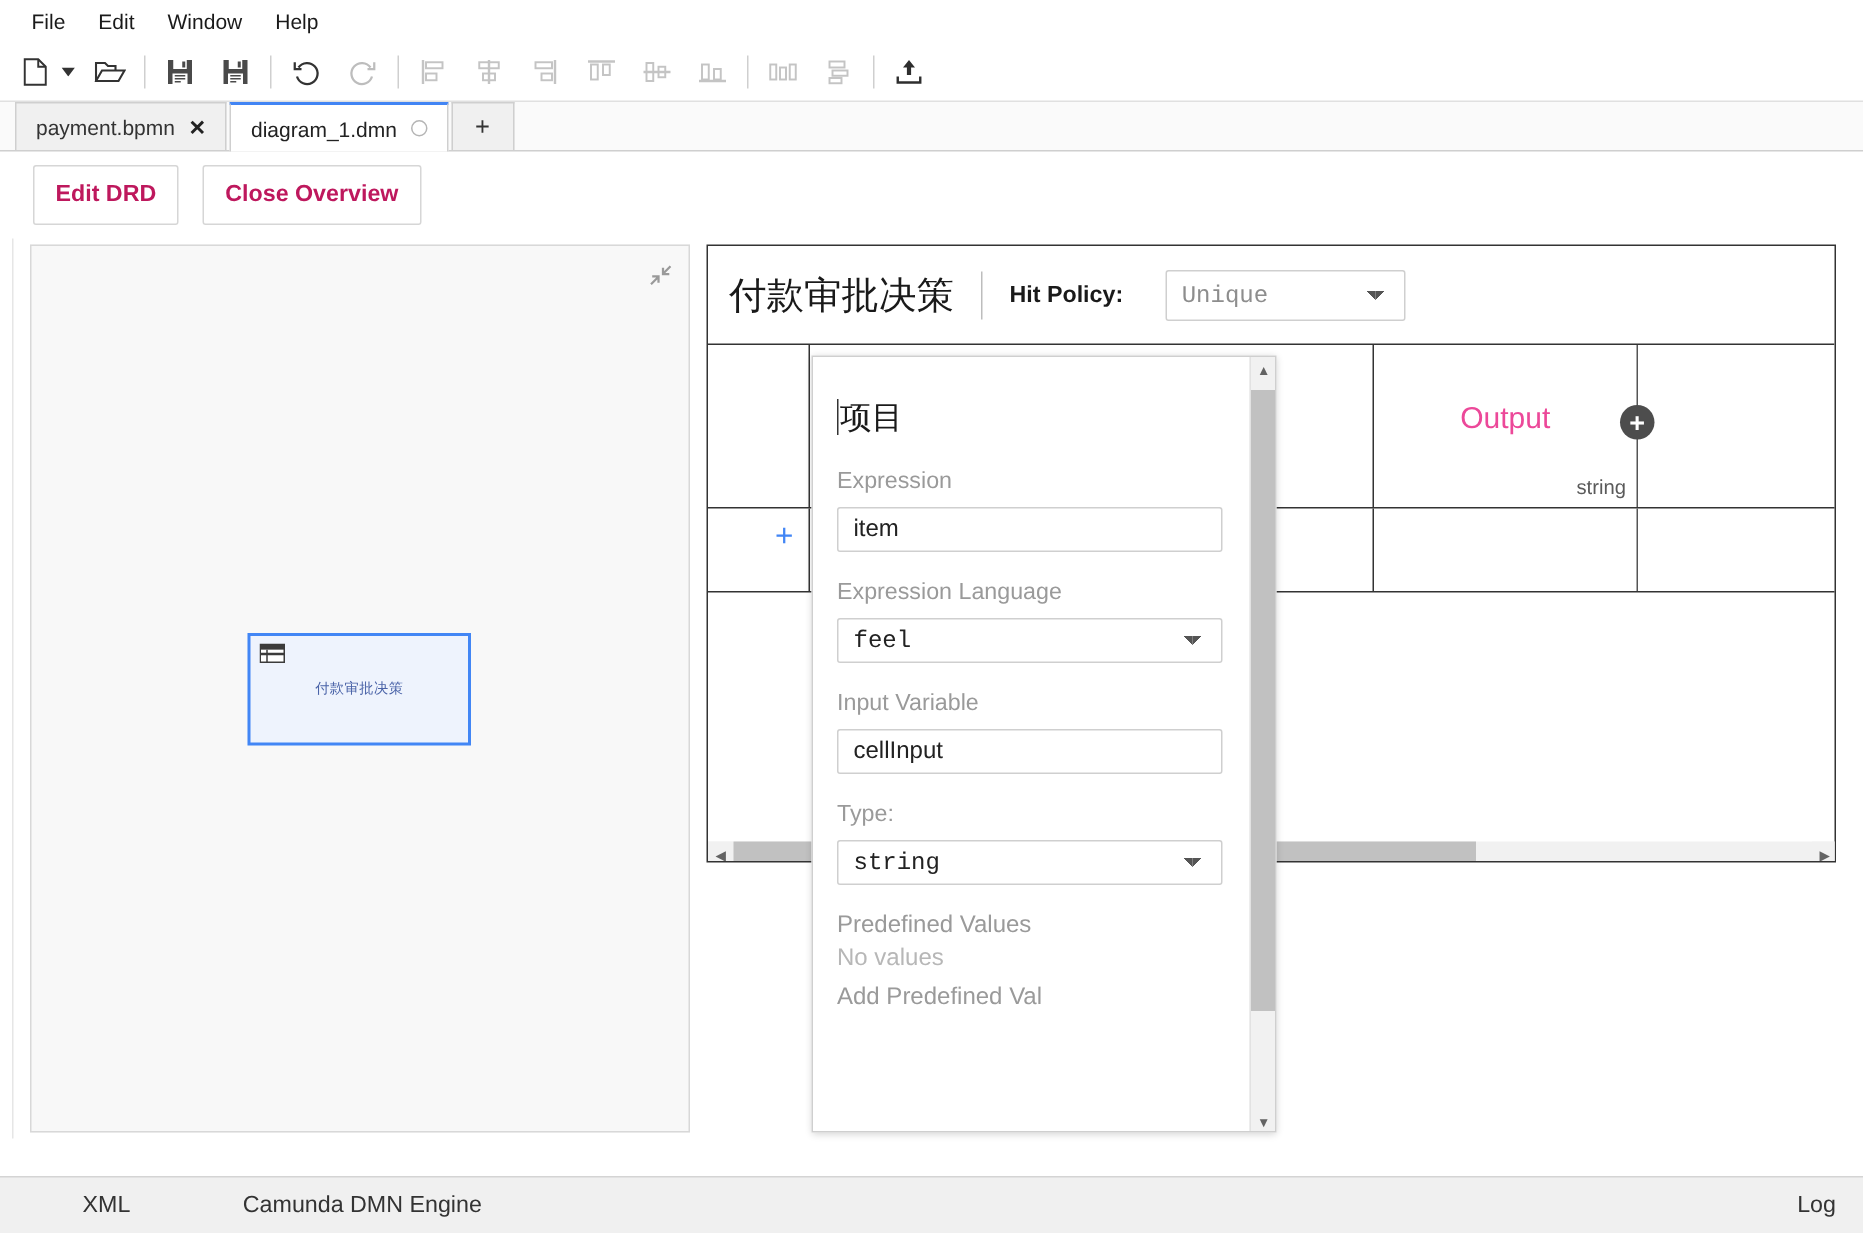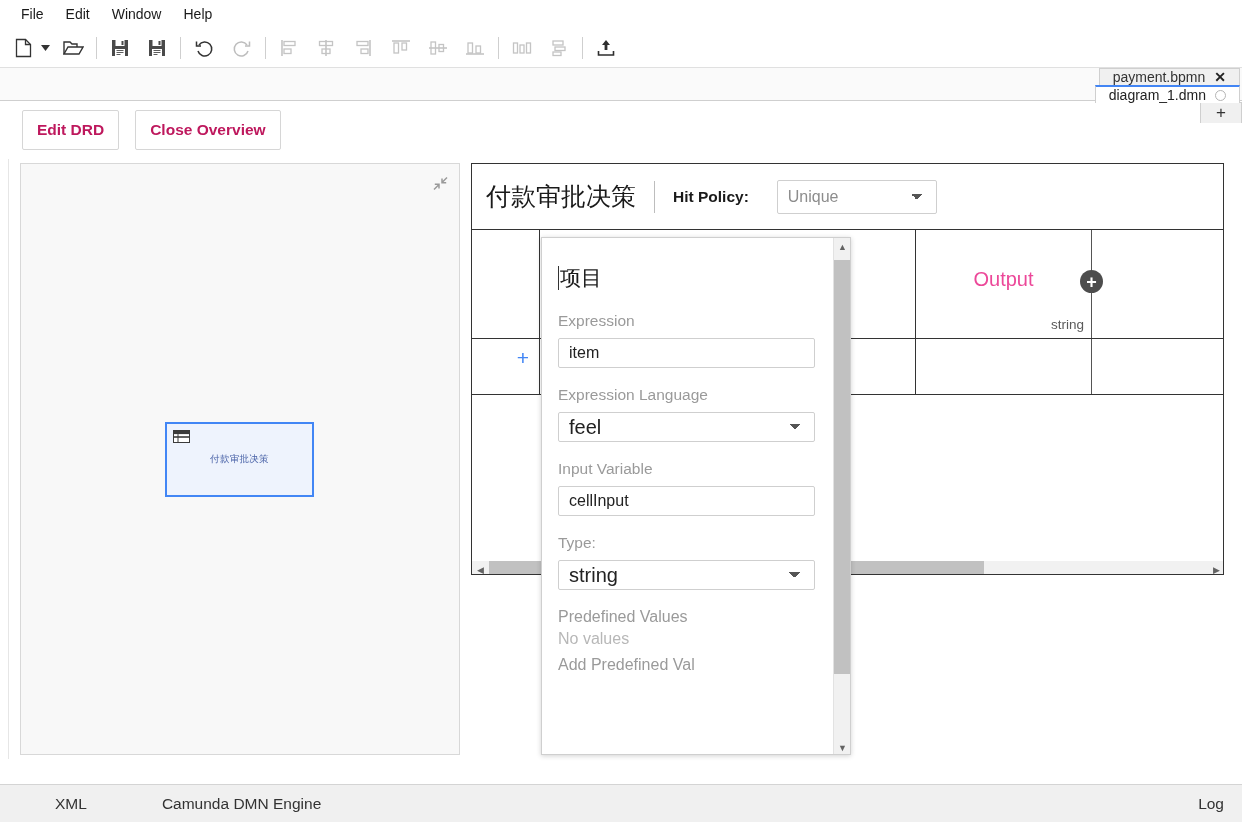--- a/index.html
+++ b/index.html
@@ -33,21 +33,20 @@
   .tb-btn svg { display:block; }
   .tb-caret { width: 14px; height: 30px; display:flex; align-items:center; justify-content:center;}
   .tb-sep { width: 1px; height: 22px; background: #cfcfcf; margin: 0 8px; }
 
   
   .tabbar {
     height: 33px; background: #fafafa;
     border-bottom: 1px solid #cfcfcf;
     display: flex; align-items: flex-end; padding-left: 10px;
     position: relative;
-    flex-direction: column;
   }
   .tab {
     height: 32px; display: flex; align-items: center; gap: 9px;
     padding: 0 13px; font-size: 14px; color: #333;
     background: #f0f0f0; border: 1px solid #cfcfcf; border-bottom: none;
     margin-right: 2px; position: relative; cursor: default;
   }
   .tab.active {
     background: #ffffff; color: #222;
     border-top: 2px solid #4285f4;
@@ -121,21 +120,21 @@
   .dt-title {
     font-size: 25px; color: #1a1a1a; padding-right: 18px;
     border-right: 1px solid #bdbdbd; line-height: 32px;
     font-family: "DejaVu Sans", sans-serif;
   }
   .dt-hitpolicy { display: flex; align-items: center; gap: 28px; padding-left: 18px; }
   .dt-hitpolicy-label { font-size: 15.5px; font-weight: bold; color: #1a1a1a; }
   .sel {
     appearance: none; -webkit-appearance: none;
     background: #ffffff; border: 1px solid #cfcfcf; border-radius: 2px;
-    font-family: Liberation Sans, sans-serif;
+    font-family: Liberation Mono, monospace;
     color: #8d8d8d; padding: 0 34px 0 10px;
     background-image:
       linear-gradient(45deg, transparent 50%, #555 50%),
       linear-gradient(135deg, #555 50%, transparent 50%);
     background-position: calc(100% - 19px) 50%, calc(100% - 13px) 50%;
     background-size: 6px 6px, 6px 6px;
     background-repeat: no-repeat;
   }
   .dt-hitpolicy .sel { width: 160px; height: 34px; font-size: 16px; }
 
@@ -193,21 +192,21 @@
     border-left: 1.5px solid #333; padding-left: 1px; line-height: 24px;
     font-family: "DejaVu Sans", sans-serif;
   }
   .fld { margin-bottom: 18px; }
   .fld-label { font-size: 15.5px; color: #9a9a9a; margin-bottom: 8px; }
   .fld-input {
     width: 257px; height: 30px; border: 1px solid #cfcfcf; border-radius: 2px;
     font-size: 16px; color: #222; padding: 0 10px;
     font-family: "Liberation Sans", sans-serif; background: #fff;
   }
-  .fld .sel { width: 257px; height: 30px; font-size: 20px; color: #222; }
+  .fld .sel { width: 257px; height: 30px; font-size: 16px; color: #222; }
   .pv-label { font-size: 16px; color: #9a9a9a; margin-bottom: 4px; }
   .pv-none { font-size: 16px; color: #b7b7b7; margin-bottom: 6px; }
   .pv-link { font-size: 15px; color: #4286f5; cursor: default; }
   .pv-cut { font-size: 16px; color: #9a9a9a; margin-top: 8px; }
   .vscroll {
     position: absolute; right: 0; top: 0; width: 17px; height: 518px;
     background: #f1f1f1; border-left: 1px solid #e2e2e2;
   }
   .vscroll .arr {
     width: 17px; height: 17px; display:flex; align-items:center; justify-content:center;

